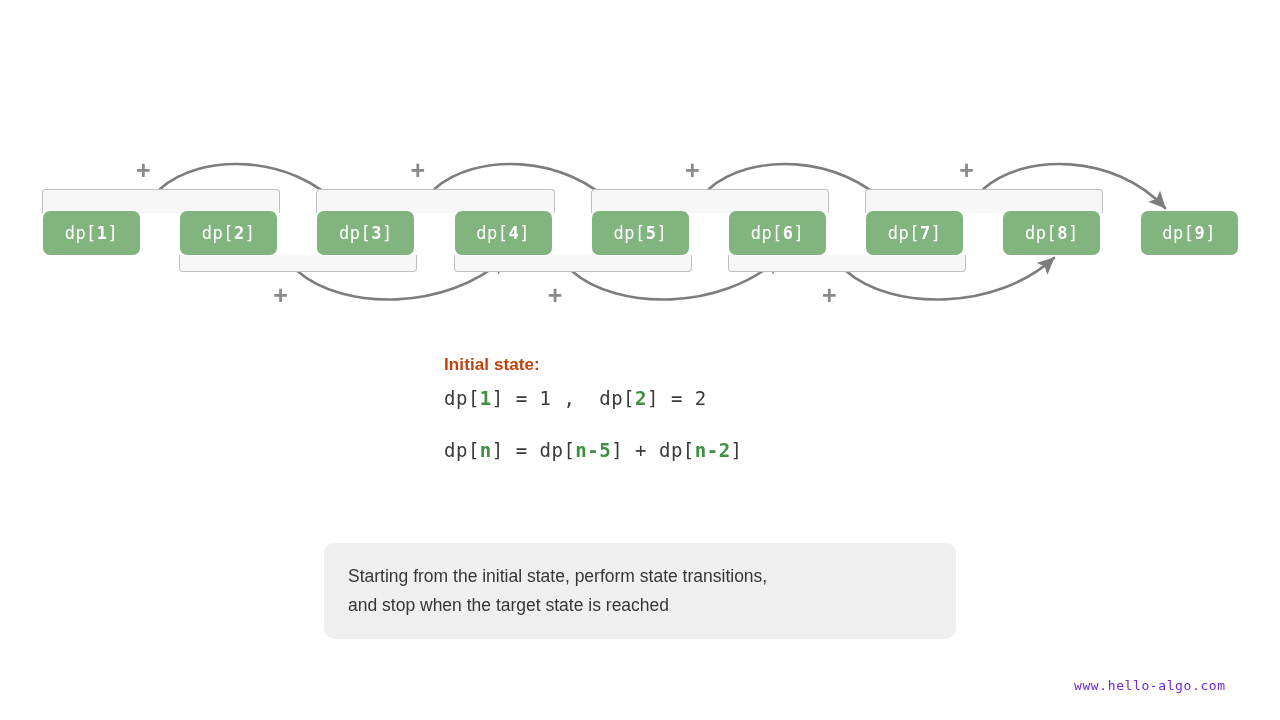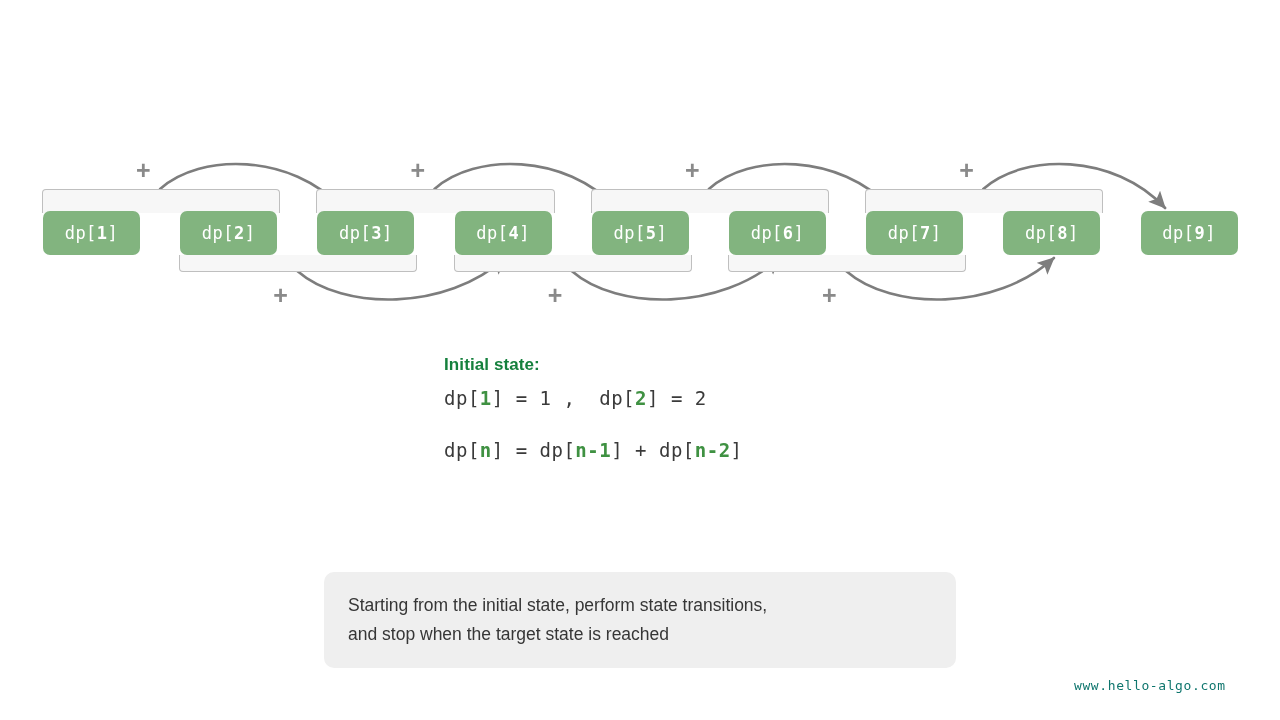--- a/index.html
+++ b/index.html
@@ -37,44 +37,44 @@
   .plus{
     position:absolute;z-index:4;
     color:#8a8a8a;font-size:25px;line-height:1;
     font-family:"Liberation Sans",sans-serif;font-weight:bold;
     user-select:none;
   }
 
   
   .textblock{position:absolute;left:444px;top:355px;width:620px;}
   .t-head{
-    font-size:17px;font-weight:bold;color:#15803d;
+    font-size:17px;font-weight:bold;color:#c2410c;
     margin:0 0 8px 0;letter-spacing:0.1px;
   }
   .t-eq{
     font-family:"DejaVu Sans Mono","Liberation Mono",monospace;
     font-size:19px;color:#3a3a3a;margin:12px 0 30px 0;
     letter-spacing:0.5px;white-space:pre;
   }
   .t-eq.last{margin-bottom:0;}
   .g{color:#3f9142;font-weight:bold;}
 
   .note{
-    position:absolute;left:324px;top:572px;width:632px;height:96px;
+    position:absolute;left:324px;top:543px;width:632px;height:96px;
     background:#efefef;border-radius:10px;
     display:flex;align-items:center;
   }
   .note-text{
     padding:0 24px;font-size:17.5px;color:#363636;line-height:1.65;
   }
 
   .watermark{
     position:absolute;left:1074px;top:678px;
     font-family:"DejaVu Sans Mono","Liberation Mono",monospace;
-    font-size:13px;color:#0f766e;letter-spacing:0.6px;
+    font-size:13px;color:#6d28d9;letter-spacing:0.6px;
   }
 </style>
 </head>
 <body>
 
 <div id="diagram">
 
   <div class="canvas">
 
     <div id="shapes">
@@ -154,21 +154,21 @@
           <path d="M 571.6999999999999 271 C 617.4159999999999 311, 721.316 311, 779.5 258"></path>
           <path d="M 846.0999999999999 271 C 891.8159999999999 311, 995.7159999999999 311, 1053.8999999999999 258"></path>
         </g>
     </svg>
   </div>
 
   <div class="textblock">
     <p class="t-head">Initial state:</p>
     <p class="t-eq"><span>dp[</span><span class="g">1</span><span>] = 1 ,  dp[</span><span class="g">2</span><span>] = 2</span></p>
 
-    <p class="t-eq last"><span>dp[</span><span class="g">n</span><span>] = dp[</span><span class="g">n-1</span><span>] + dp[</span><span class="g">n-2</span><span>]</span></p>
+    <p class="t-eq last"><span>dp[</span><span class="g">n</span><span>] = dp[</span><span class="g">n-5</span><span>] + dp[</span><span class="g">n-2</span><span>]</span></p>
   </div>
 
   <div class="note">
     <div class="note-text">
       <span>Starting from the initial state, perform state transitions,</span><br>
       <span>and stop when the target state is reached</span>
     </div>
   </div>
 
   <div class="watermark">www.hello-algo.com</div>

